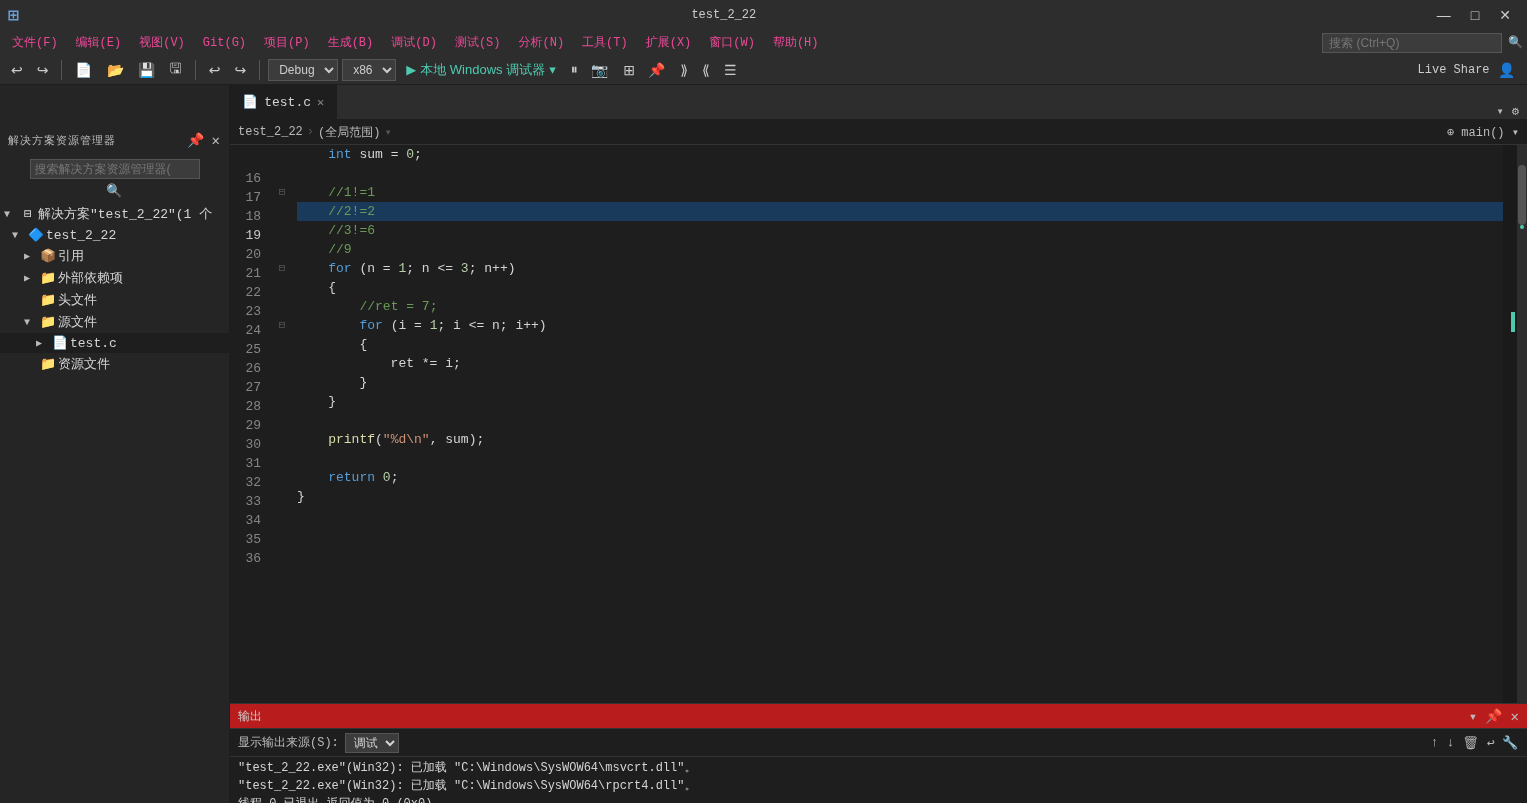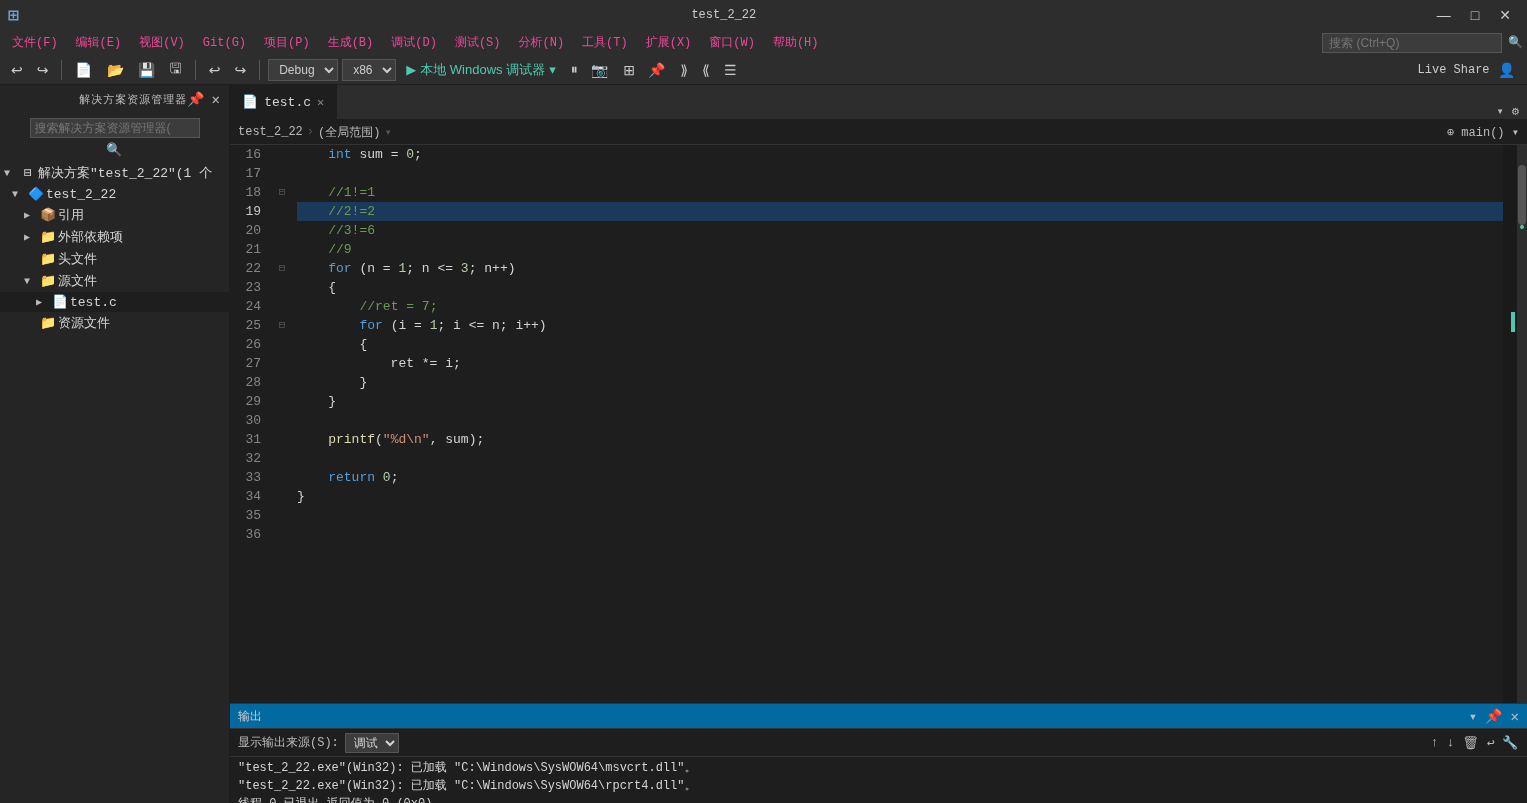--- a/index.html
+++ b/index.html
@@ -113,26 +113,27 @@
       width: 230px;
       background: #252526;
       display: flex;
       flex-direction: column;
       border-right: 1px solid #1e1e1e;
       overflow: hidden;
     }
     .sidebar-header {
       display: flex;
       align-items: center;
-      justify-content: flex-end;
+      justify-content: space-between;
       padding: 6px 8px;
       font-size: 11px;
       color: #bbb;
       letter-spacing: 1px;
       text-transform: uppercase;
+      margin-top: 41px;
     }
     .sidebar-header-icons { display: flex; gap: 6px; }
     .sidebar-icon { color: #bbb; cursor: pointer; font-size: 14px; }
     .sidebar-search {
       display: flex;
       align-items: center;
       padding: 4px 8px;
       gap: 4px;
       flex-direction: column;
     }
@@ -215,20 +216,21 @@
     .line-numbers {
       width: 45px;
       background: #1e1e1e;
       color: #858585;
       padding: 0;
       font-size: 13px;
       text-align: right;
       padding-right: 8px;
       user-select: none;
       overflow: hidden;
+      margin-top: 24px;
     }
     .line-number {
       height: 19px;
       line-height: 19px;
       padding-right: 6px;
       font-size: 13px;
     }
     .code-area {
       flex: 1;
       overflow: hidden;
@@ -258,21 +260,21 @@
     .output-panel {
       background: #1e1e1e;
       border-top: 1px solid #333;
       height: 100px;
       display: flex;
       flex-direction: column;
     }
     .output-header {
       display: flex;
       align-items: center;
-      background: #0369a1;
+      background: #b91c1c;
       height: 25px;
       padding: 0 8px;
       font-size: 12px;
       border-bottom: 1px solid #333;
     }
     .output-title { color: #cccccc; }
     .output-controls { margin-left: auto; display: flex; gap: 8px; align-items: center; }
     .output-btn { color: #bbb; cursor: pointer; font-size: 14px; }
     .output-source-row {
       display: flex;

